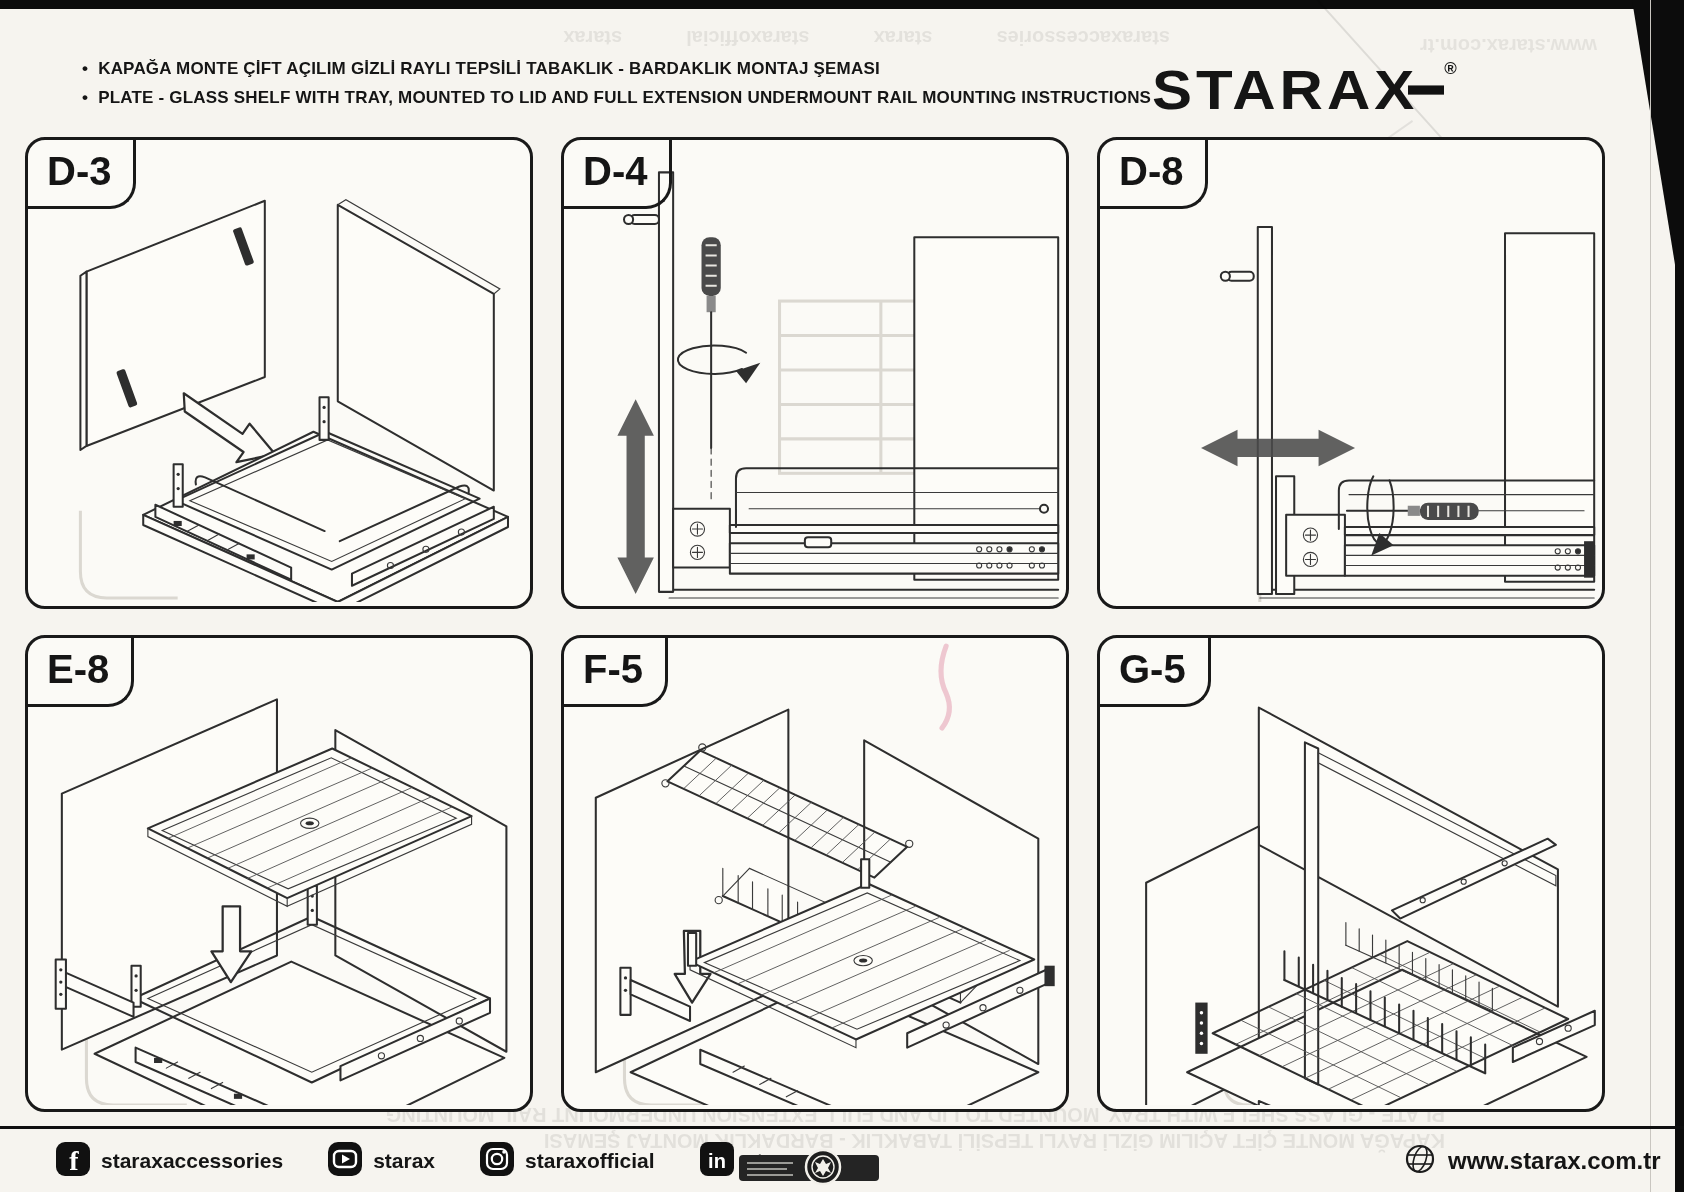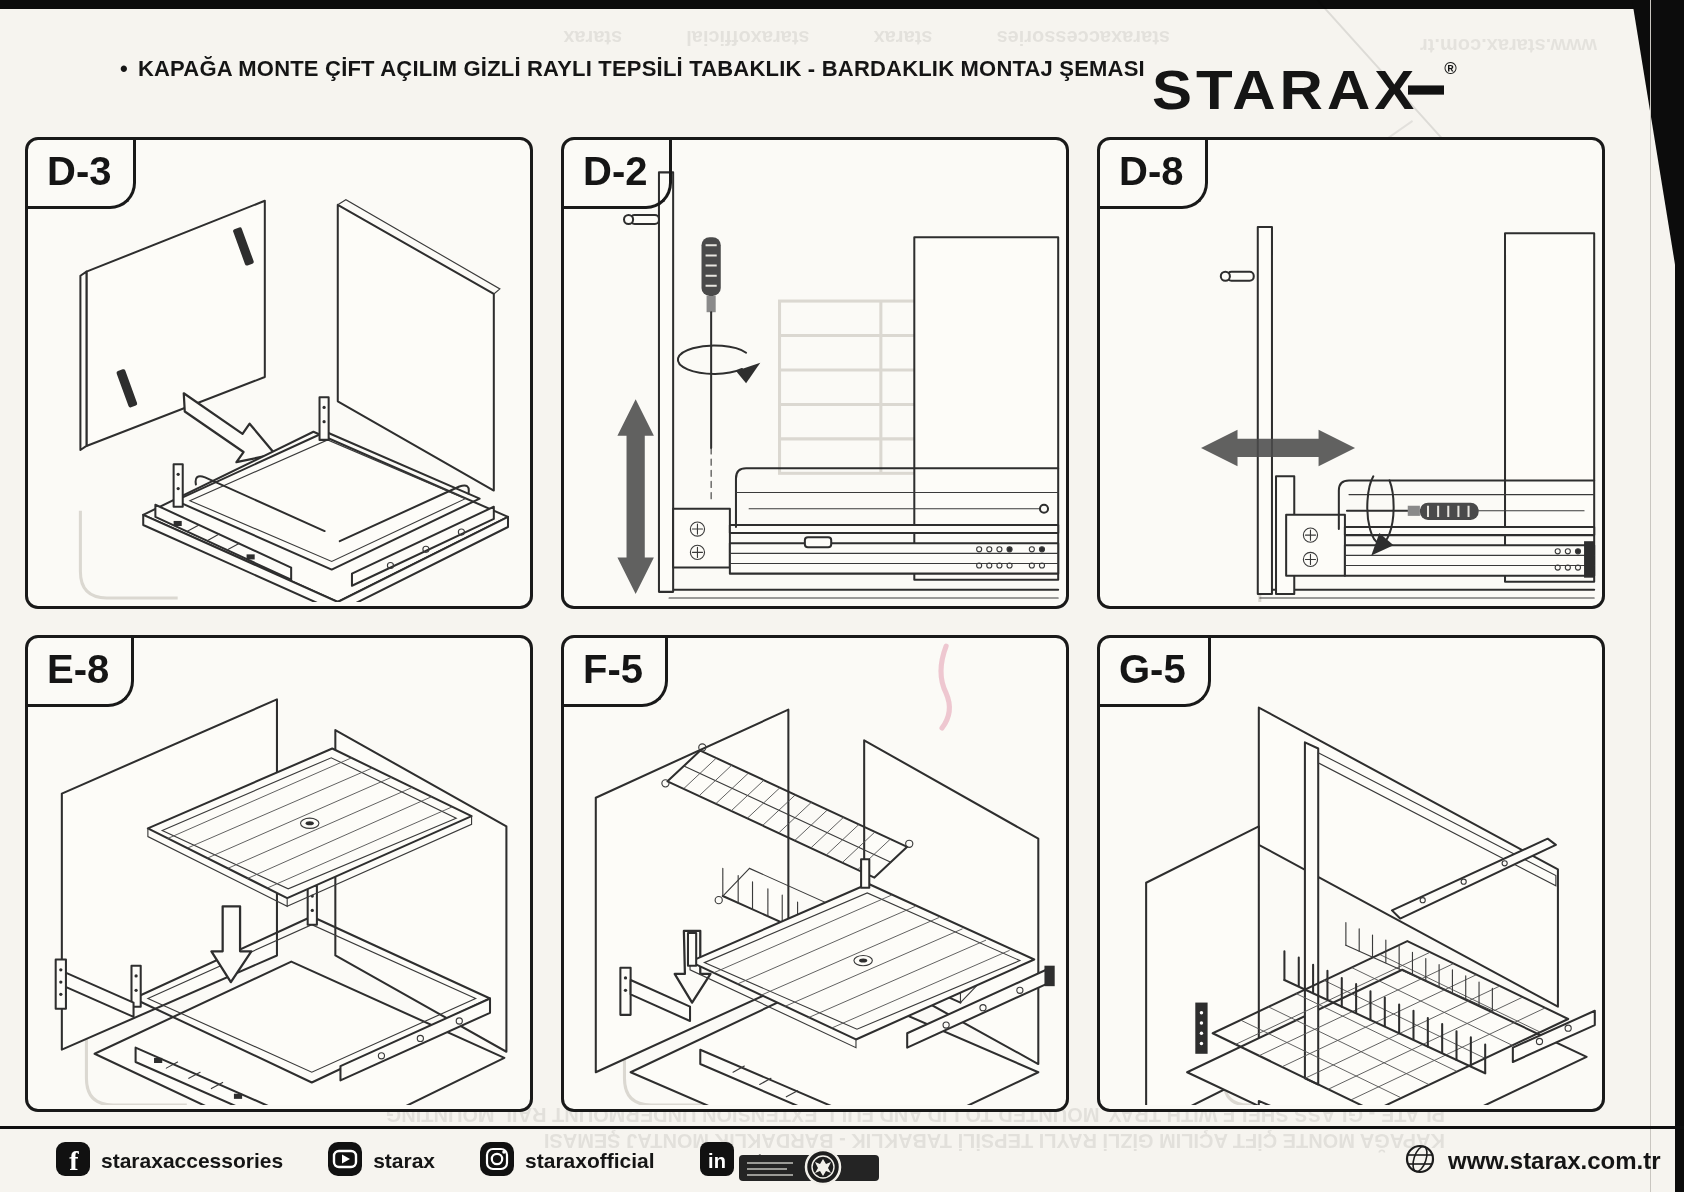--- a/index.html
+++ b/index.html
@@ -19,31 +19,31 @@
   
   .ghosted{color:#6d6b66;user-select:none;pointer-events:none;}
   .showthrough-top{position:absolute;top:26px;left:170px;width:1000px;display:flex;gap:64px;
     transform:rotate(180deg);opacity:.13;font-weight:700;font-size:20px;}
   .showthrough-site{position:absolute;top:34px;left:1420px;transform:rotate(180deg);opacity:.12;font-weight:700;font-size:20px;}
   .showthrough-titles{position:absolute;top:1076px;left:255px;width:1190px;transform:rotate(180deg);
     opacity:.14;font-weight:700;font-size:20px;line-height:26px;text-align:left;}
   .showthrough-brand{position:absolute;top:1020px;left:1168px;transform:scaleX(-1);
     opacity:.30;font-weight:800;font-size:54px;letter-spacing:3px;color:#7d7b74;}
   
-  .titles{position:absolute;left:82px;top:54px;font-size:22px;font-weight:700;line-height:29px;letter-spacing:.2px;margin-left:38px;}
+  .titles{position:absolute;left:82px;top:54px;font-size:17px;font-weight:700;line-height:29px;letter-spacing:.2px;}
   .titles .row{white-space:nowrap;}
   .bullet{margin-right:10px;}
   .brand{position:absolute;left:1152px;top:56px;font-size:60px;font-weight:800;letter-spacing:4px;
     transform:scaleY(.92);white-space:nowrap;}
   .brand .xdash{display:inline-block;width:36px;height:10px;background:#111;margin-left:-10px;transform:translateY(-16px);}
   .brand sup{font-size:17px;font-weight:700;vertical-align:38px;letter-spacing:0;}
   
   .grid{position:absolute;left:25px;top:137px;width:1580px;
     display:grid;grid-template-columns:repeat(3,1fr);grid-template-rows:472px 477px;gap:26px 28px;}
-  .panel{position:relative;border:3.5px solid #191919;border-radius:13px;background:#fbfaf6;overflow:hidden;}
+  .panel{position:relative;border:3.5px solid #191919;border-radius:20px;background:#fbfaf6;overflow:hidden;}
   .plabel{position:absolute;top:-1px;left:-1px;padding:10px 22px 12px 20px;
     border-right:3.5px solid #191919;border-bottom:3.5px solid #191919;
     border-bottom-right-radius:26px;font-size:40px;font-weight:700;background:transparent;z-index:2;}
   .art{position:absolute;inset:4px;margin:0;}
   .art svg{width:100%;height:100%;}
   
   .pf{fill:#fdfcf8;stroke:#2e2e2e;stroke-width:2;stroke-linejoin:round;}
   .ln{fill:none;stroke:#2e2e2e;stroke-width:2;stroke-linejoin:round;stroke-linecap:round;}
   .tn{fill:none;stroke:#3a3a3a;stroke-width:1.1;stroke-linecap:round;}
   .gr{fill:none;stroke:#555;stroke-width:.9;}
@@ -83,20 +83,23 @@
   <div class="showthrough-site ghosted">www.starax.com.tr</div>
   <div class="showthrough-titles ghosted">
     <div>KAPAĞA MONTE ÇİFT AÇILIM GİZLİ RAYLI TEPSİLİ TABAKLIK - BARDAKLIK MONTAJ ŞEMASI</div>
     <div>PLATE - GLASS SHELF WITH TRAY, MOUNTED TO LID AND FULL EXTENSION UNDERMOUNT RAIL MOUNTING INSTRUCTIONS</div>
   </div>
   <div class="showthrough-brand ghosted">STARAX</div>
 
   <div class="titles">
     <div class="row">
       <span class="bullet">•</span><span>KAPAĞA MONTE ÇİFT AÇILIM GİZLİ RAYLI TEPSİLİ TABAKLIK - BARDAKLIK MONTAJ ŞEMASI</span>
+    </div>
+    <div class="row">
+      <span class="bullet">•</span><span>PLATE - GLASS SHELF WITH TRAY, MOUNTED TO LID AND FULL EXTENSION UNDERMOUNT RAIL MOUNTING INSTRUCTIONS</span>
     </div>
   </div>
   <div class="brand">
     <span>STARAX</span><span class="xdash"></span><sup>®</sup>
   </div>
 
   <div class="grid">
 
     <section class="panel">
       <div class="plabel">D-3</div>
@@ -133,21 +136,21 @@
           <rect class="pf" x="280" y="250" width="9" height="42"></rect>
             <circle class="dk" cx="284.5" cy="260" r="1.6"></circle>
             <circle class="dk" cx="284.5" cy="274" r="1.6"></circle>
           <path class="ln" d="M158,336 q-2,-11 9,-7 l118,53"></path>
           <path class="ln" d="M300,392 l118,-54 q11,-4 9,7"></path>
         </svg>
       </figure>
     </section>
 
     <section class="panel">
-      <div class="plabel">D-2</div>
+      <div class="plabel">D-4</div>
       <figure class="art">
         <svg viewBox="0 0 480 452" preserveAspectRatio="xMidYMid meet">
           <g class="gh" stroke-width="1.5">
               <rect x="205" y="155" width="165" height="170"></rect>
             <path d="M205,189 l165,0 M205,223 l165,0 M205,257 l165,0 M205,291 l165,0 M305,155 l0,170"></path>
             </g>
           <rect class="pf" x="338" y="92" width="142" height="338"></rect>
           <line class="ln" x1="96" y1="440" x2="480" y2="440"></line>
             <line class="tn" x1="96" y1="448" x2="480" y2="448"></line>
           <rect class="pf" x="86" y="28" width="14" height="414"></rect>

